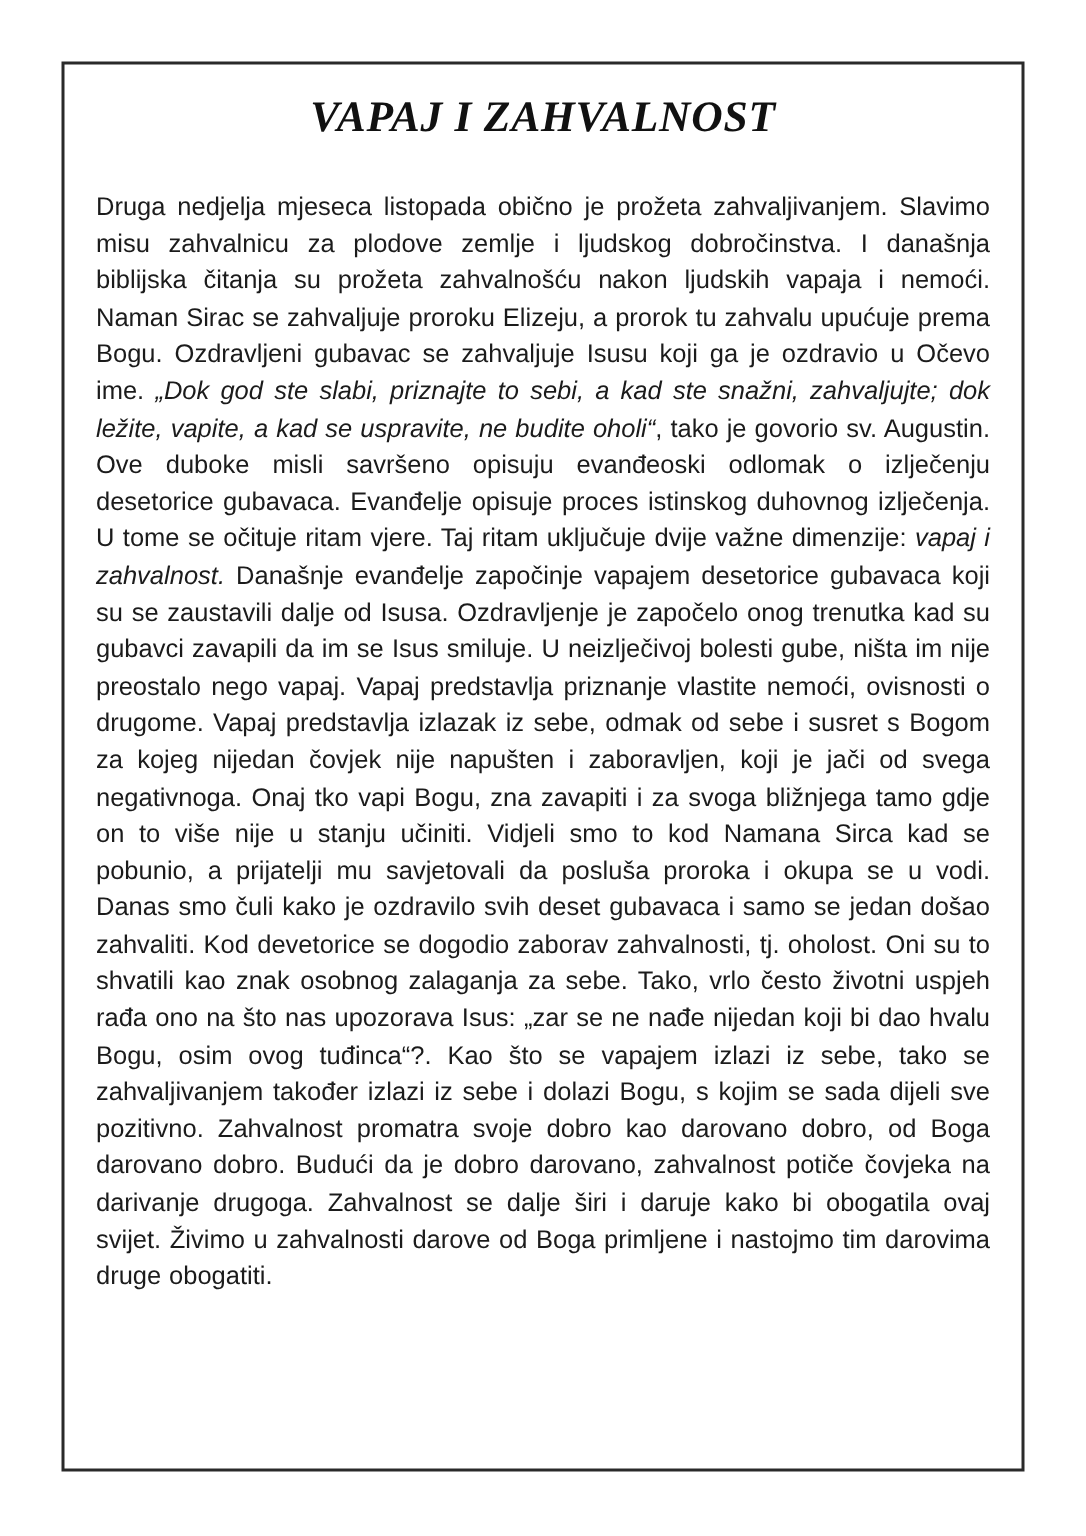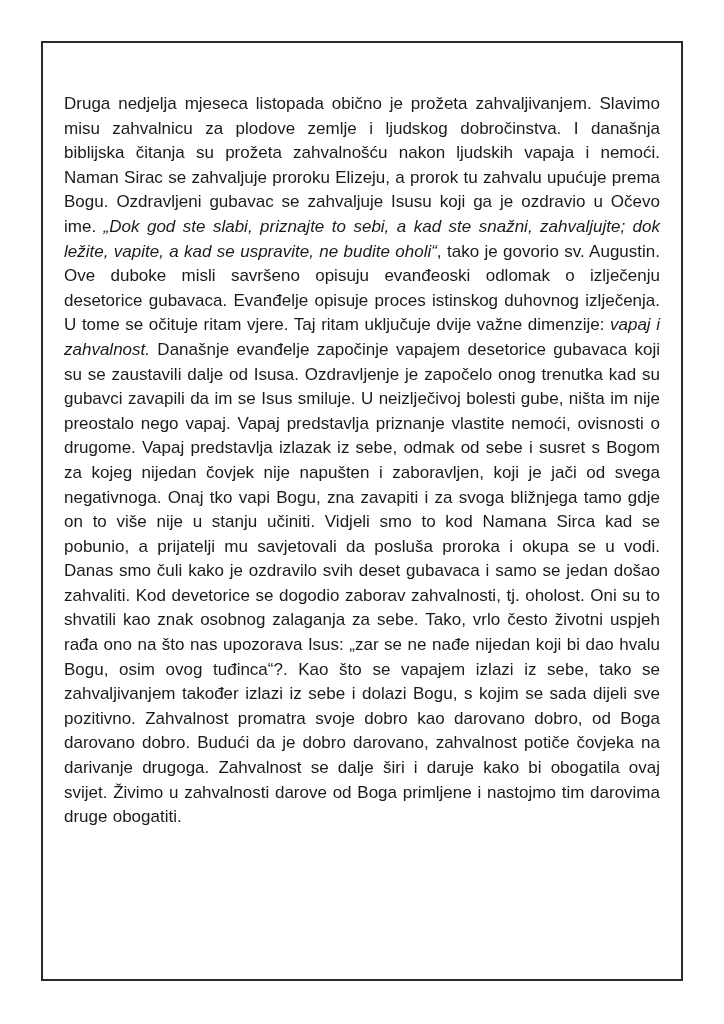--- a/index.html
+++ b/index.html
@@ -58,15 +58,16 @@
   }
   .doc-body .run.italic {
     font-style: italic;
   }
 </style>
 </head>
 <body>
 
 <div class="page">
   <div class="frame">
+    <h1 class="doc-title">VAPAJ I ZAHVALNOST</h1>
     <p class="doc-body"><span class="run">Druga nedjelja mjeseca listopada obično je prožeta zahvaljivanjem. Slavimo misu zahvalnicu za plodove zemlje i ljudskog dobročinstva. I današnja biblijska čitanja su prožeta zahvalnošću nakon ljudskih vapaja i nemoći. Naman Sirac se zahvaljuje proroku Elizeju, a prorok tu zahvalu upućuje prema Bogu. Ozdravljeni gubavac se zahvaljuje Isusu koji ga je ozdravio u Očevo ime. </span><span class="run italic">„Dok god ste slabi, priznajte to sebi, a kad ste snažni, zahvaljujte; dok ležite, vapite, a kad se uspravite, ne budite oholi“</span><span class="run">, tako je govorio sv. Augustin. Ove duboke misli savršeno opisuju evanđeoski odlomak o izlječenju desetorice gubavaca. Evanđelje opisuje proces istinskog duhovnog izlječenja. U tome se očituje ritam vjere. Taj ritam uključuje dvije važne dimenzije: </span><span class="run italic">vapaj i zahvalnost.</span><span class="run"> Današnje evanđelje započinje vapajem desetorice gubavaca koji su se zaustavili dalje od Isusa. Ozdravljenje je započelo onog trenutka kad su gubavci zavapili da im se Isus smiluje. U neizlječivoj bolesti gube, ništa im nije preostalo nego vapaj. Vapaj predstavlja priznanje vlastite nemoći, ovisnosti o drugome. Vapaj predstavlja izlazak iz sebe, odmak od sebe i susret s Bogom za kojeg nijedan čovjek nije napušten i zaboravljen, koji je jači od svega negativnoga. Onaj tko vapi Bogu, zna zavapiti i za svoga bližnjega tamo gdje on to više nije u stanju učiniti. Vidjeli smo to kod Namana Sirca kad se pobunio, a prijatelji mu savjetovali da posluša proroka i okupa se u vodi. Danas smo čuli kako je ozdravilo svih deset gubavaca i samo se jedan došao zahvaliti. Kod devetorice se dogodio zaborav zahvalnosti, tj. oholost. Oni su to shvatili kao znak osobnog zalaganja za sebe. Tako, vrlo često životni uspjeh rađa ono na što nas upozorava Isus: „zar se ne nađe nijedan koji bi dao hvalu Bogu, osim ovog tuđinca“?. Kao što se vapajem izlazi iz sebe, tako se zahvaljivanjem također izlazi iz sebe i dolazi Bogu, s kojim se sada dijeli sve pozitivno. Zahvalnost promatra svoje dobro kao darovano dobro, od Boga darovano dobro. Budući da je dobro darovano, zahvalnost potiče čovjeka na darivanje drugoga. Zahvalnost se dalje širi i daruje kako bi obogatila ovaj svijet. Živimo u zahvalnosti darove od Boga primljene i nastojmo tim darovima druge obogatiti.</span></p>
   </div>
 </div>
 
 </body></html>

